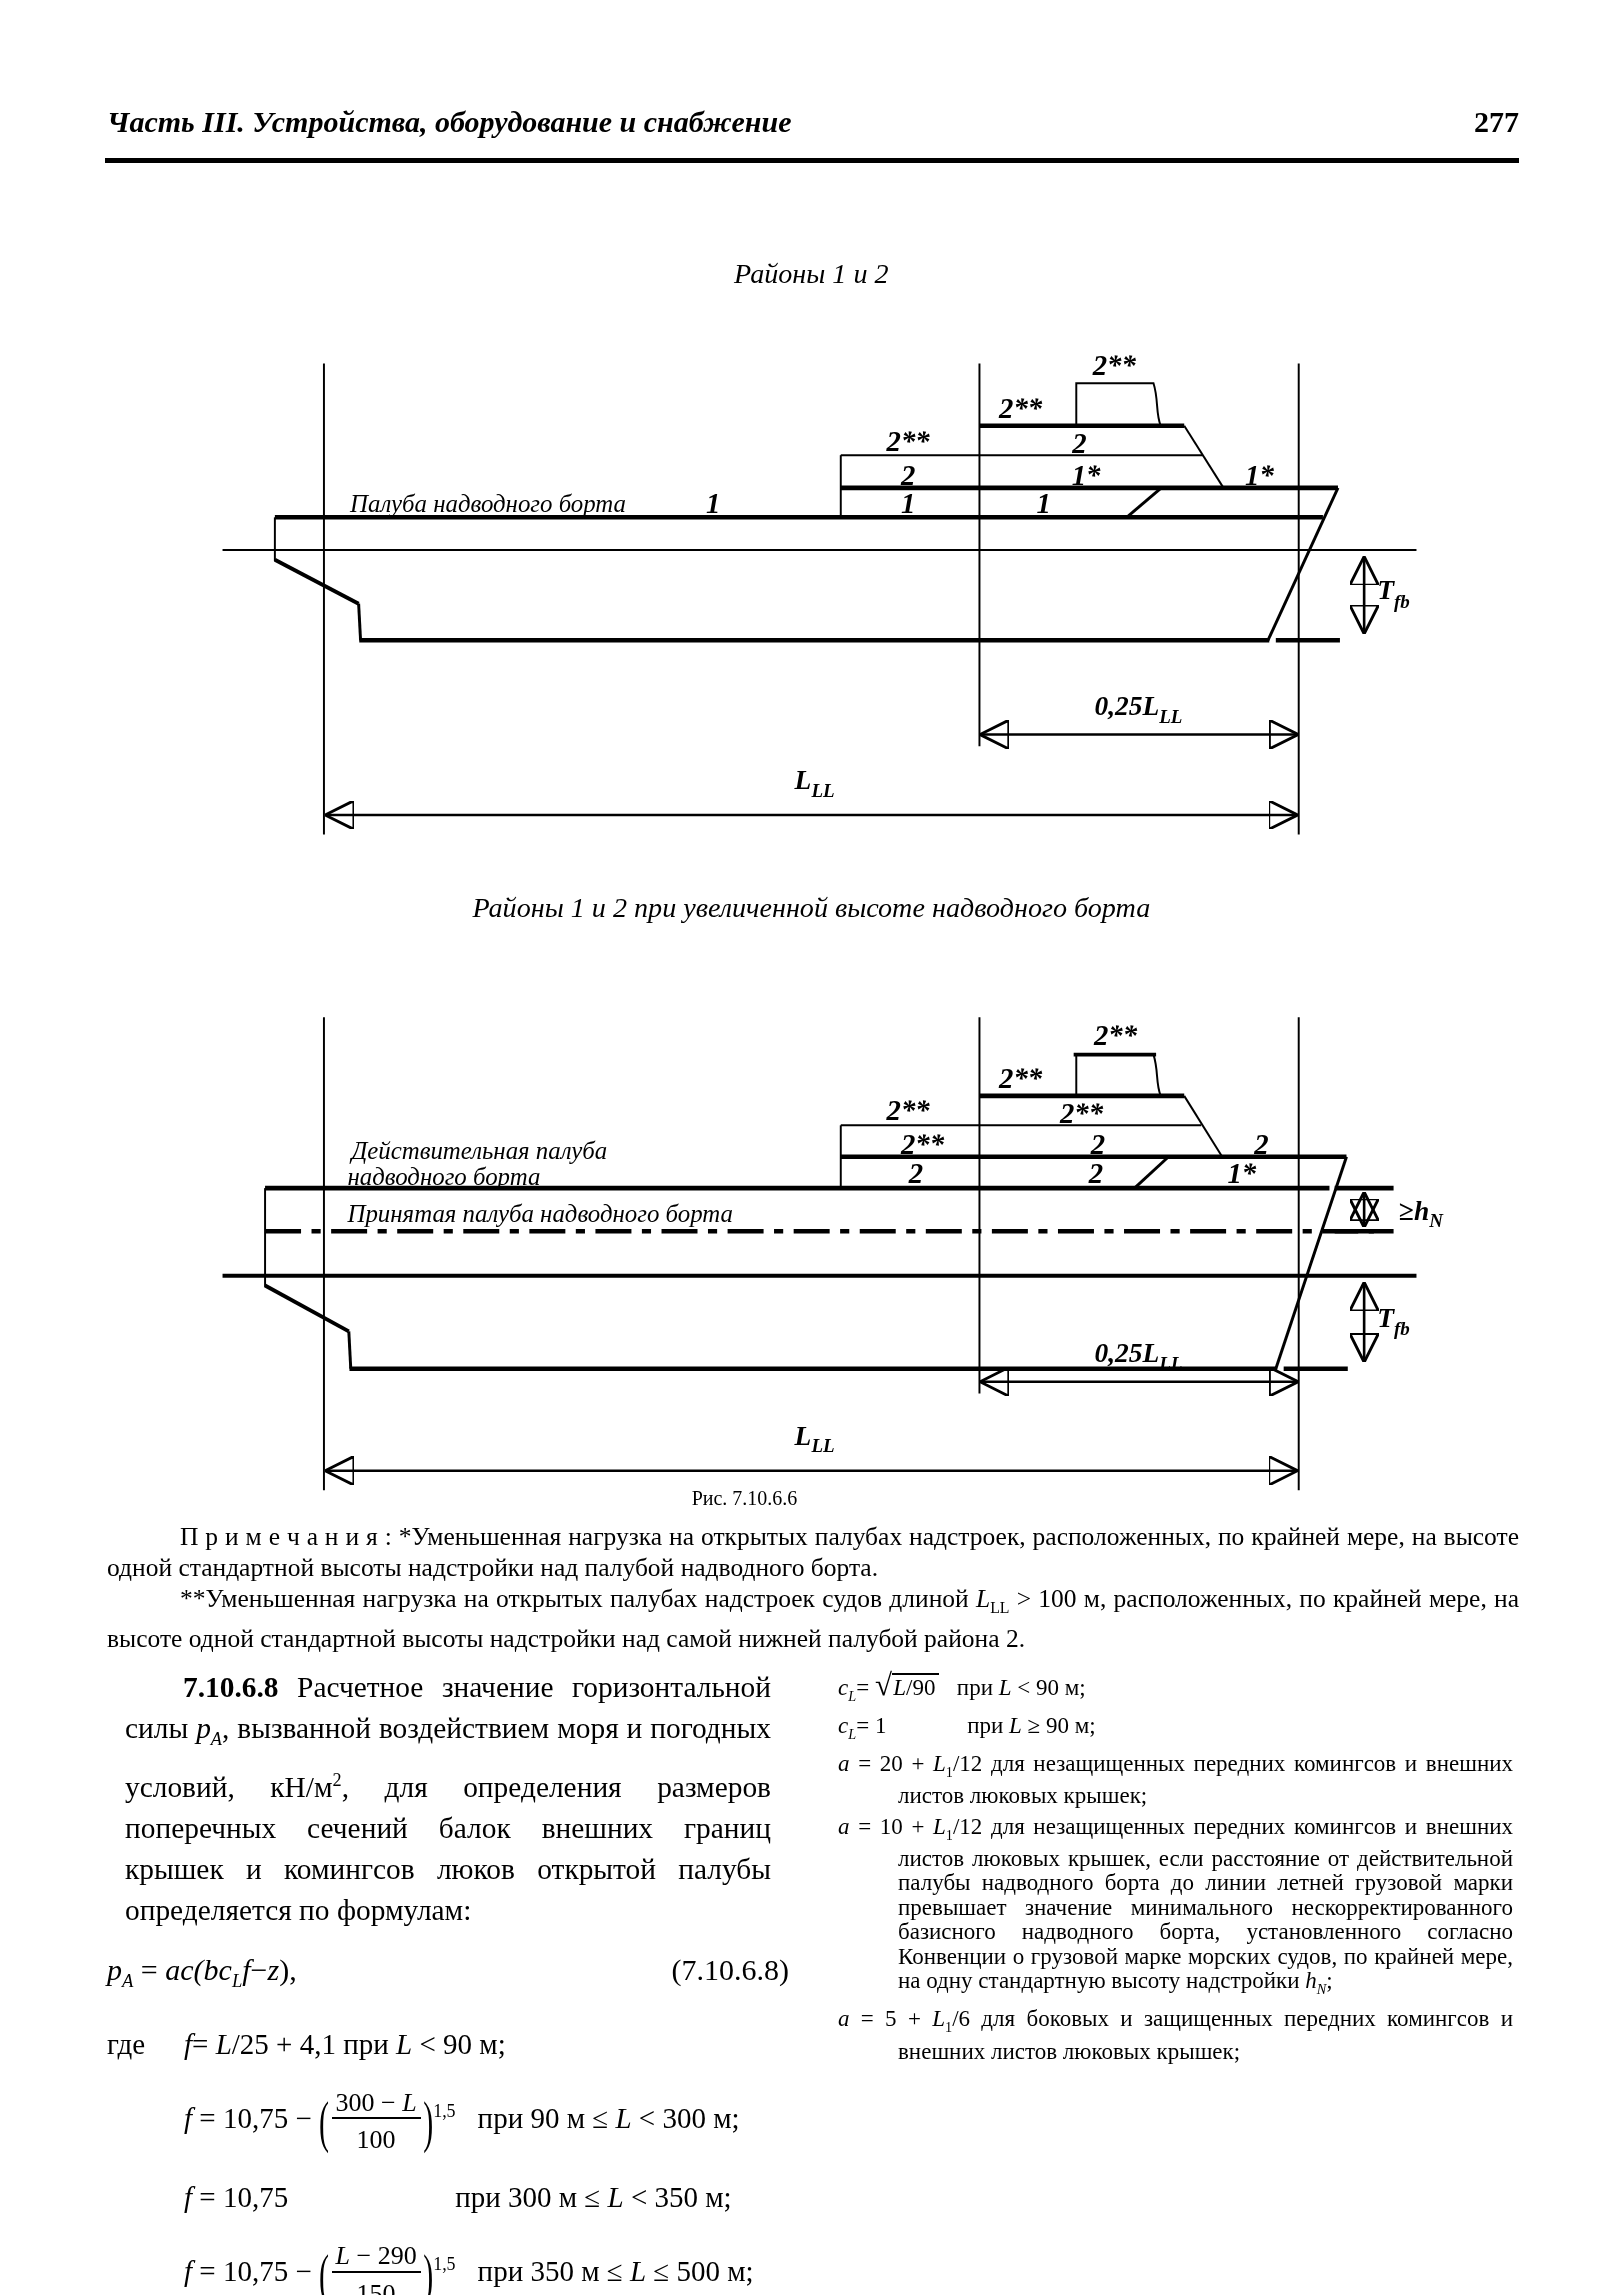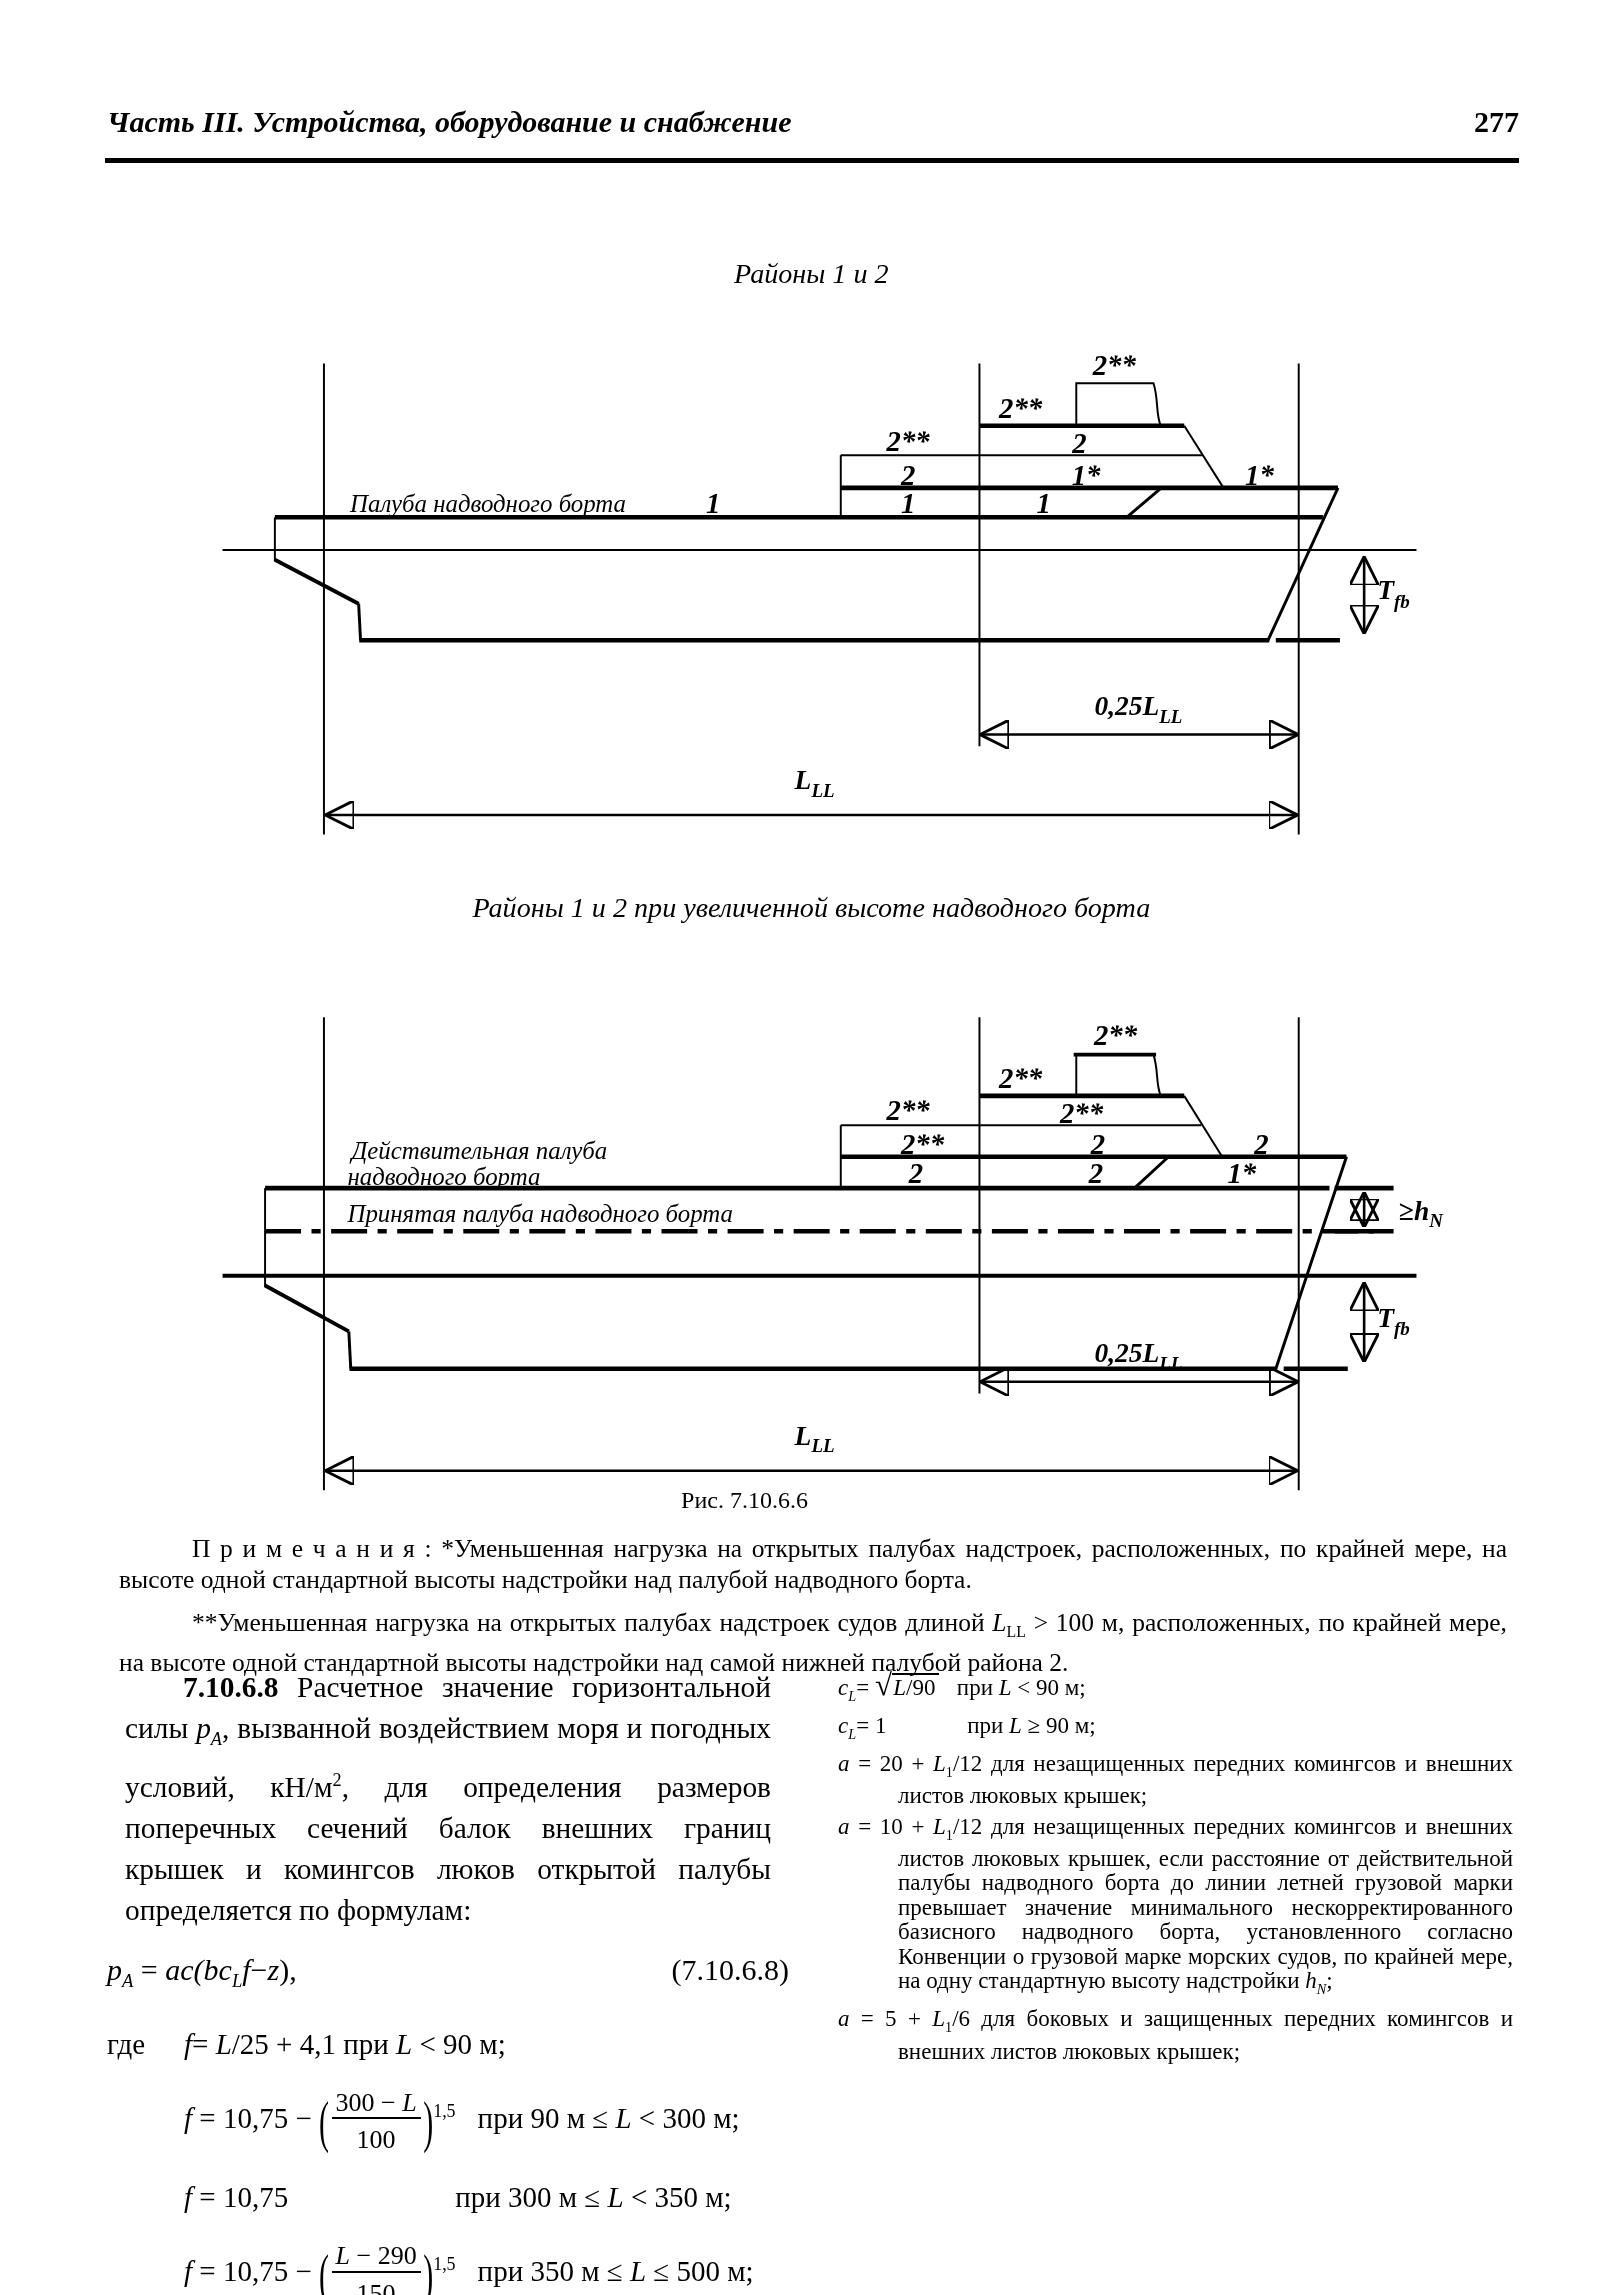--- a/index.html
+++ b/index.html
@@ -21,23 +21,23 @@
   .thick{stroke-width:7px;}
   .dimline{stroke-width:4px;}
   svg text{fill:#000;}
   .figtitle{font-size:43px;font-style:italic;}
   .zone{font-size:44px;font-style:italic;font-weight:bold;}
   .decklab{font-size:38px;font-style:italic;}
   .dim{font-size:42px;font-style:italic;font-weight:bold;}
   .dimsub{font-size:29px;}
   .up{font-style:normal;}
   
-  #caption{left:0;top:1487px;width:1489px;text-align:center;font-size:24px;}
+  #caption{left:0;top:1487px;width:1489px;text-align:center;font-size:20px;}
   #notes{left:107px;top:1521px;width:1412px;font-size:25.5px;line-height:31px;text-align:justify;}
-  #notes p{margin:12px;text-indent:73px;}
+  #notes p{margin:0;text-indent:73px;}
   
   #colL{left:107px;top:1649px;width:682px;font-size:29.4px;line-height:41px;text-align:justify;}
   #colL .para{margin:18px;text-indent:58px;}
   #colL .num{font-weight:bold;}
   #colR{left:832px;top:1667px;width:687px;font-size:23px;line-height:24.5px;text-align:justify;}
   #colR p{margin:6px;}
   .aitem{padding-left:60px;text-indent:-60px;}
   sub{font-size:0.62em;}
   sup{font-size:0.62em;}
   

